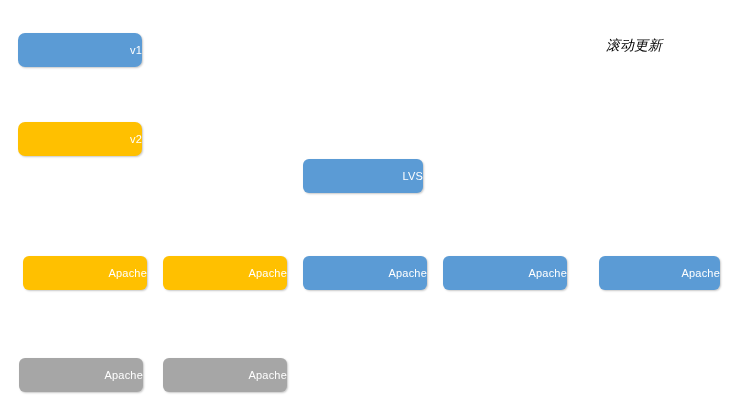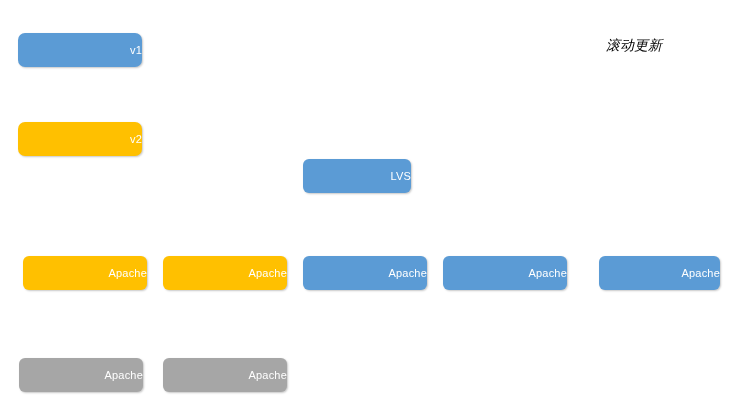--- a/index.html
+++ b/index.html
@@ -53,21 +53,21 @@
 </head>
 <body>
 
 <div id="canvas">
     <div class="node blue version" style="left: 18px; top: 33px; width: 124px; height: 34px;">
       <span>v1</span>
     </div>
     <div class="node orange version" style="left: 18px; top: 78px; width: 124px; height: 34px; margin-top: 44px;">
       <span>v2</span>
     </div>
-    <div class="node blue" style="left: 303px; top: 159px; width: 108px; height: 34px;">
+    <div class="node blue" style="left: 303px; top: 159px; width: 120px; height: 34px;">
       <span>LVS</span>
     </div>
     <div class="node orange" style="left: 23px; top: 256px; width: 124px; height: 34px;">
       <span>Apache</span>
     </div>
     <div class="node orange" style="left: 163px; top: 256px; width: 124px; height: 34px;">
       <span>Apache</span>
     </div>
     <div class="node blue" style="left: 303px; top: 256px; width: 124px; height: 34px;">
       <span>Apache</span>

